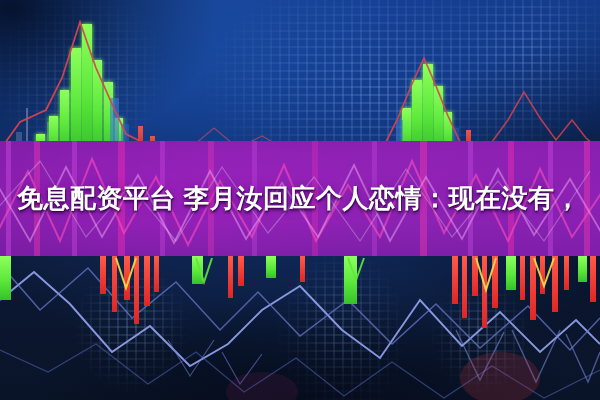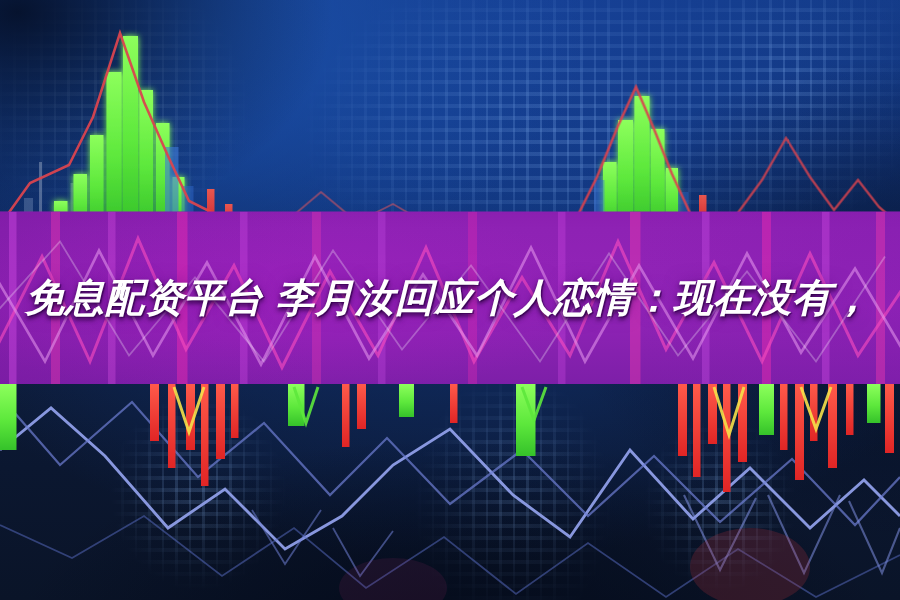--- a/index.html
+++ b/index.html
@@ -77,21 +77,20 @@
     color:#ffffff;
     font-size:26px;
     font-weight:bold;
     letter-spacing:.5px;
     line-height:1.18;
     white-space:nowrap;
     text-shadow:
       0 2px 3px rgba(40,0,60,.85),
       0 0 10px rgba(90,10,130,.55),
       1px 1px 0 rgba(60,0,90,.6);
-    font-style: italic;
   }
   #caption-line-1{transform:translateX(-1px);}
   #caption-line-2{transform:translateX(10px);}
 </style>
 </head>
 <body>
 
 <div id="stage">
 
   <div class="layer" id="bg-base"></div>

